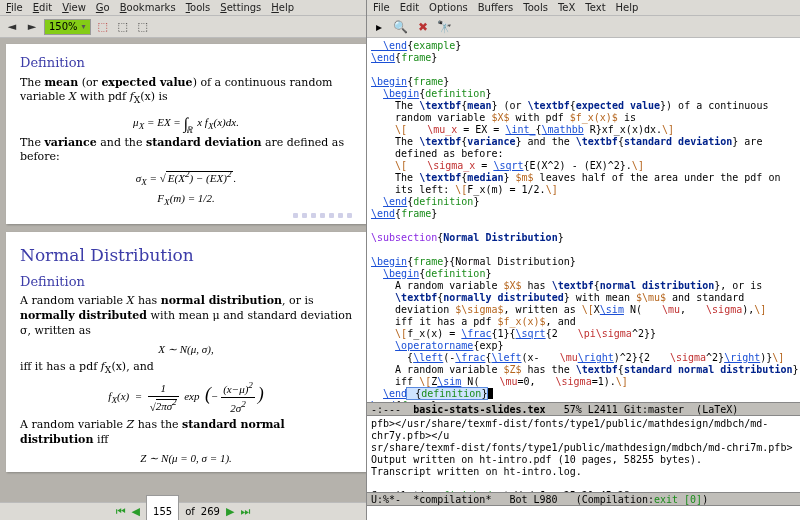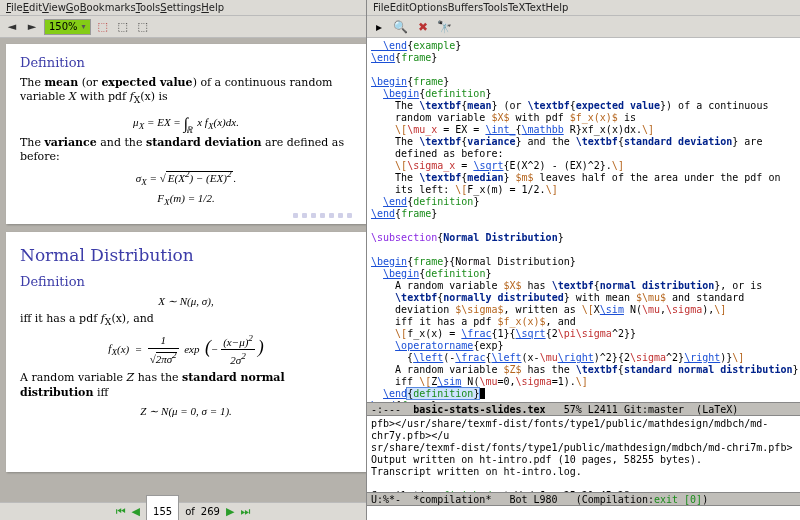--- a/index.html
+++ b/index.html
@@ -2,21 +2,21 @@
 <html><head>
 <meta charset="utf-8">
 <style>
   * { box-sizing: border-box; margin: 0; padding: 0; }
   html, body { width: 800px; height: 520px; overflow: hidden; font-family: "DejaVu Sans", sans-serif; font-size: 10px; background: #dcdad5; }
   .app { display: flex; width: 800px; height: 520px; }
   .left-pane { width: 380px; height: 520px; display: flex; flex-direction: column; border-right: 1px solid #888; background: #dcdad5; }
   .right-pane { flex: 1; height: 520px; display: flex; flex-direction: column; background: #dcdad5; }
 
   
-  .menubar { display: flex; padding: 2px 6px; font-size: 10px; color: #222; background: #dcdad5; border-bottom: 1px solid #bbb; }
+  .menubar { display: flex; gap: 10px; padding: 2px 6px; font-size: 10px; color: #222; background: #dcdad5; border-bottom: 1px solid #bbb; }
   .menubar span { cursor: default; }
   .menubar .u { text-decoration: underline; }
 
   
   .toolbar { display: flex; align-items: center; gap: 4px; padding: 2px 4px; background: #dcdad5; border-bottom: 1px solid #bbb; height: 22px; }
   .tool-ico { width: 16px; height: 16px; display: inline-flex; align-items: center; justify-content: center; font-size: 11px; color: #333; border: 1px solid transparent; }
   .zoom-box { border: 1px solid #999; background: #84cc16; padding: 0 4px; font-size: 10px; display: inline-flex; align-items: center; height: 16px; }
   .zoom-box::after { content: "▾"; margin-left: 4px; font-size: 8px; color: #555; }
 
   
@@ -37,23 +37,23 @@
   
   .emacs-toolbar { display: flex; gap: 6px; align-items: center; padding: 2px 4px; border-bottom: 1px solid #bbb; height: 22px; }
   .emacs-toolbar .ei { width:16px; height:16px; display:inline-flex; align-items:center; justify-content:center; font-size:12px; }
 
   
   .editor { flex: 1; background: #fff; font-family: "DejaVu Sans Mono", monospace; font-size: 10px; line-height: 12px; white-space: pre; overflow: hidden; padding: 2px 4px; color: #000; }
   .kw-green { color: #1a8c1a; }
   .kw-blue { color: #1a4fd6; text-decoration: underline; }
   .kw-navy { color: #00228b; font-weight: bold; }
   .kw-orange { color: #b5651d; }
-  .kw-red { color: #c03030; }
+  .kw-red { color: #c03030; margin-left: 20px; }
   .kw-purple { color: #8a2be2; }
-  .hlbox { background: #cfe3ff; outline:1px solid #5a8adf; }
+  .hlbox { background: #cfe3ff; outline:1px solid #5a8adf;padding-left:8px; }
 
   
   .modeline { height: 14px; background: #c0beb9; border-top: 1px solid #888; border-bottom: 1px solid #888; font-family: "DejaVu Sans Mono", monospace; font-size: 10px; padding: 0 4px; display:flex; align-items:center; color:#000; white-space: pre; }
   .modeline b { font-weight: bold; }
 
   
   .comp-buf { height: 76px; background: #fff; font-family: "DejaVu Sans Mono", monospace; font-size: 10px; line-height: 12px; padding: 2px 4px; white-space: pre-wrap; overflow: hidden; color:#000; }
   .comp-green { color: #1a8c1a; }
   .minibuf { height: 14px; background: #fff; font-family: monospace; font-size:10px; padding:0 4px; }
 </style>
@@ -108,20 +108,23 @@
             <span class="dot"></span>
             <span class="dot"></span>
             <span class="dot"></span>
             <span class="dot"></span>
         </div>
       </div>
 
       <div class="slide" style="height:240px">
         <h2>Normal Distribution</h2>
         <h3>Definition</h3>
+        <p>
+          <span>A random variable </span><i>X</i><span> has </span><b>normal distribution</b><span>, or is </span><b>normally distributed</b><span> with mean μ and standard deviation σ, written as</span>
+        </p>
         <div class="math-block"><i>X</i> ∼ <i>N</i>(<i>μ</i>, <i>σ</i>),</div>
         <p>
           <span>iff it has a pdf </span><i>f</i><sub>X</sub><span>(x), and</span>
         </p>
         <div class="math-block">
           <i>f<sub>X</sub></i>(<i>x</i>) &nbsp;=&nbsp;
           <span style="display:inline-block;vertical-align:middle;text-align:center">
             <span style="display:block;border-bottom:1px solid #000;padding:0 4px">1</span>
             <span style="display:block;padding:0 2px">√<span style="border-top:1px solid #000">2πσ<sup>2</sup></span></span>
           </span>

